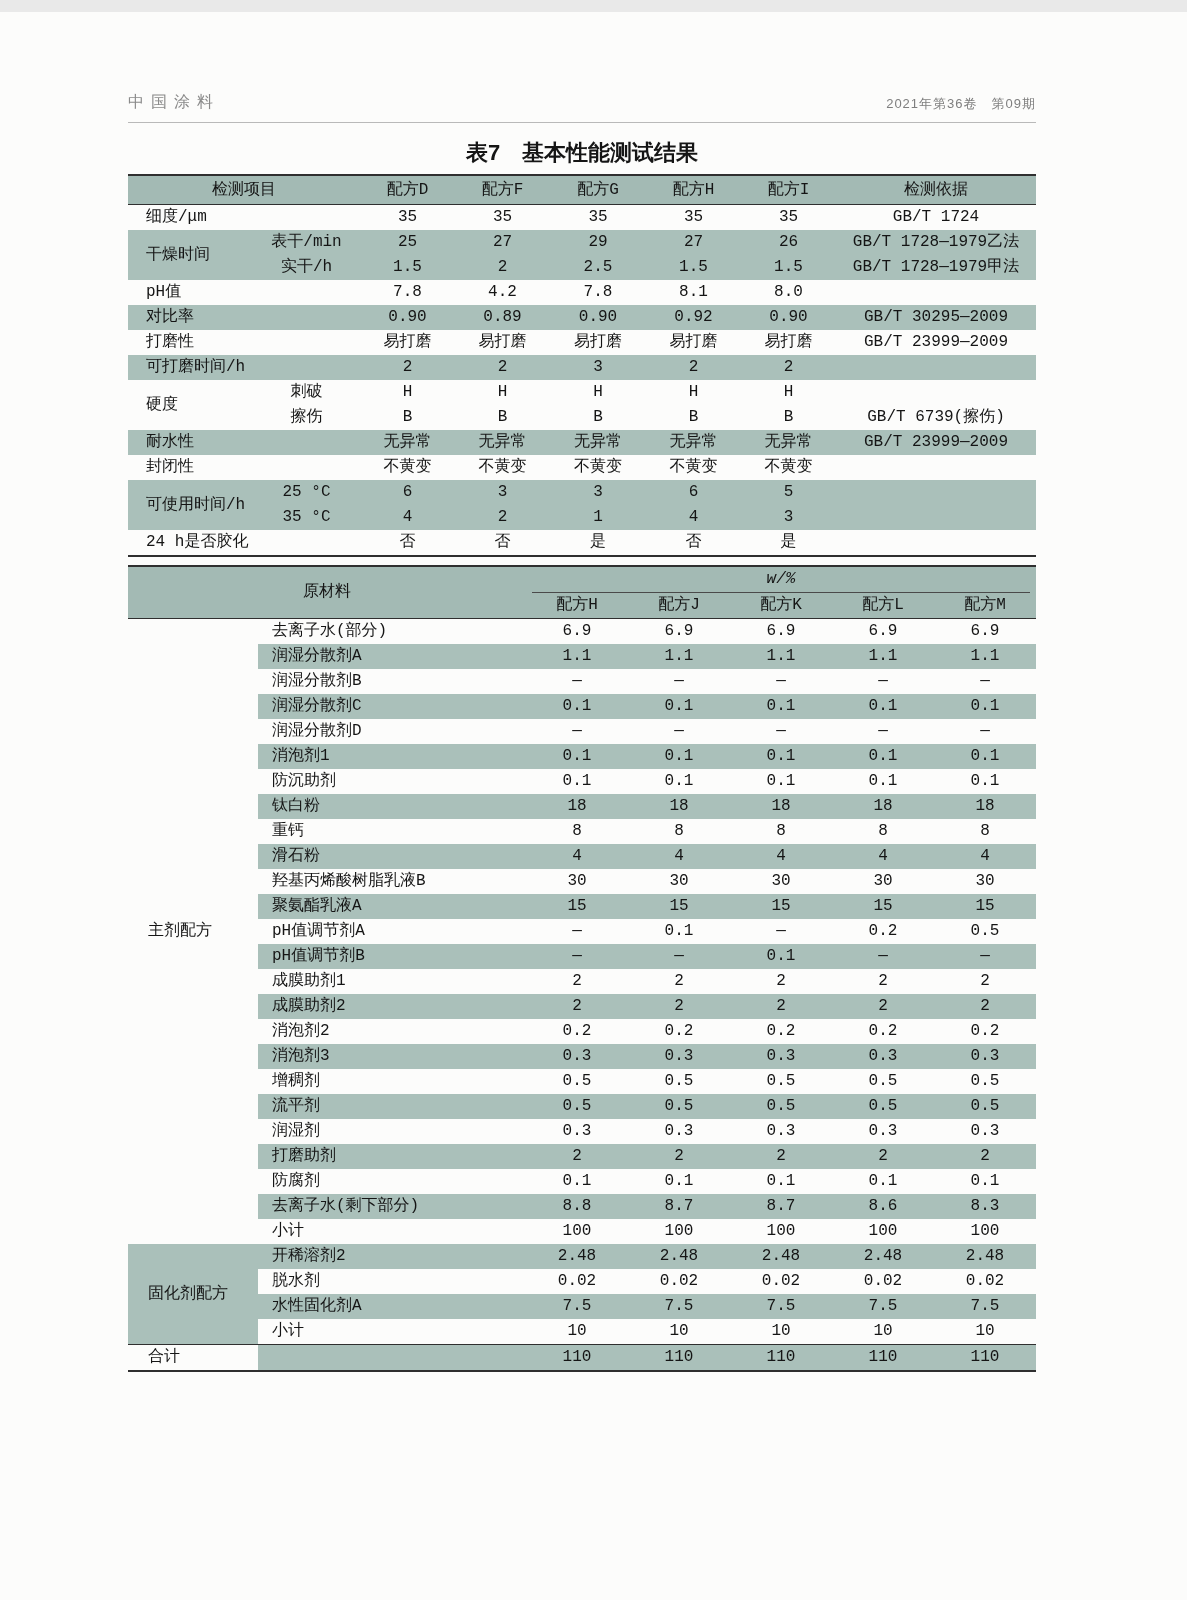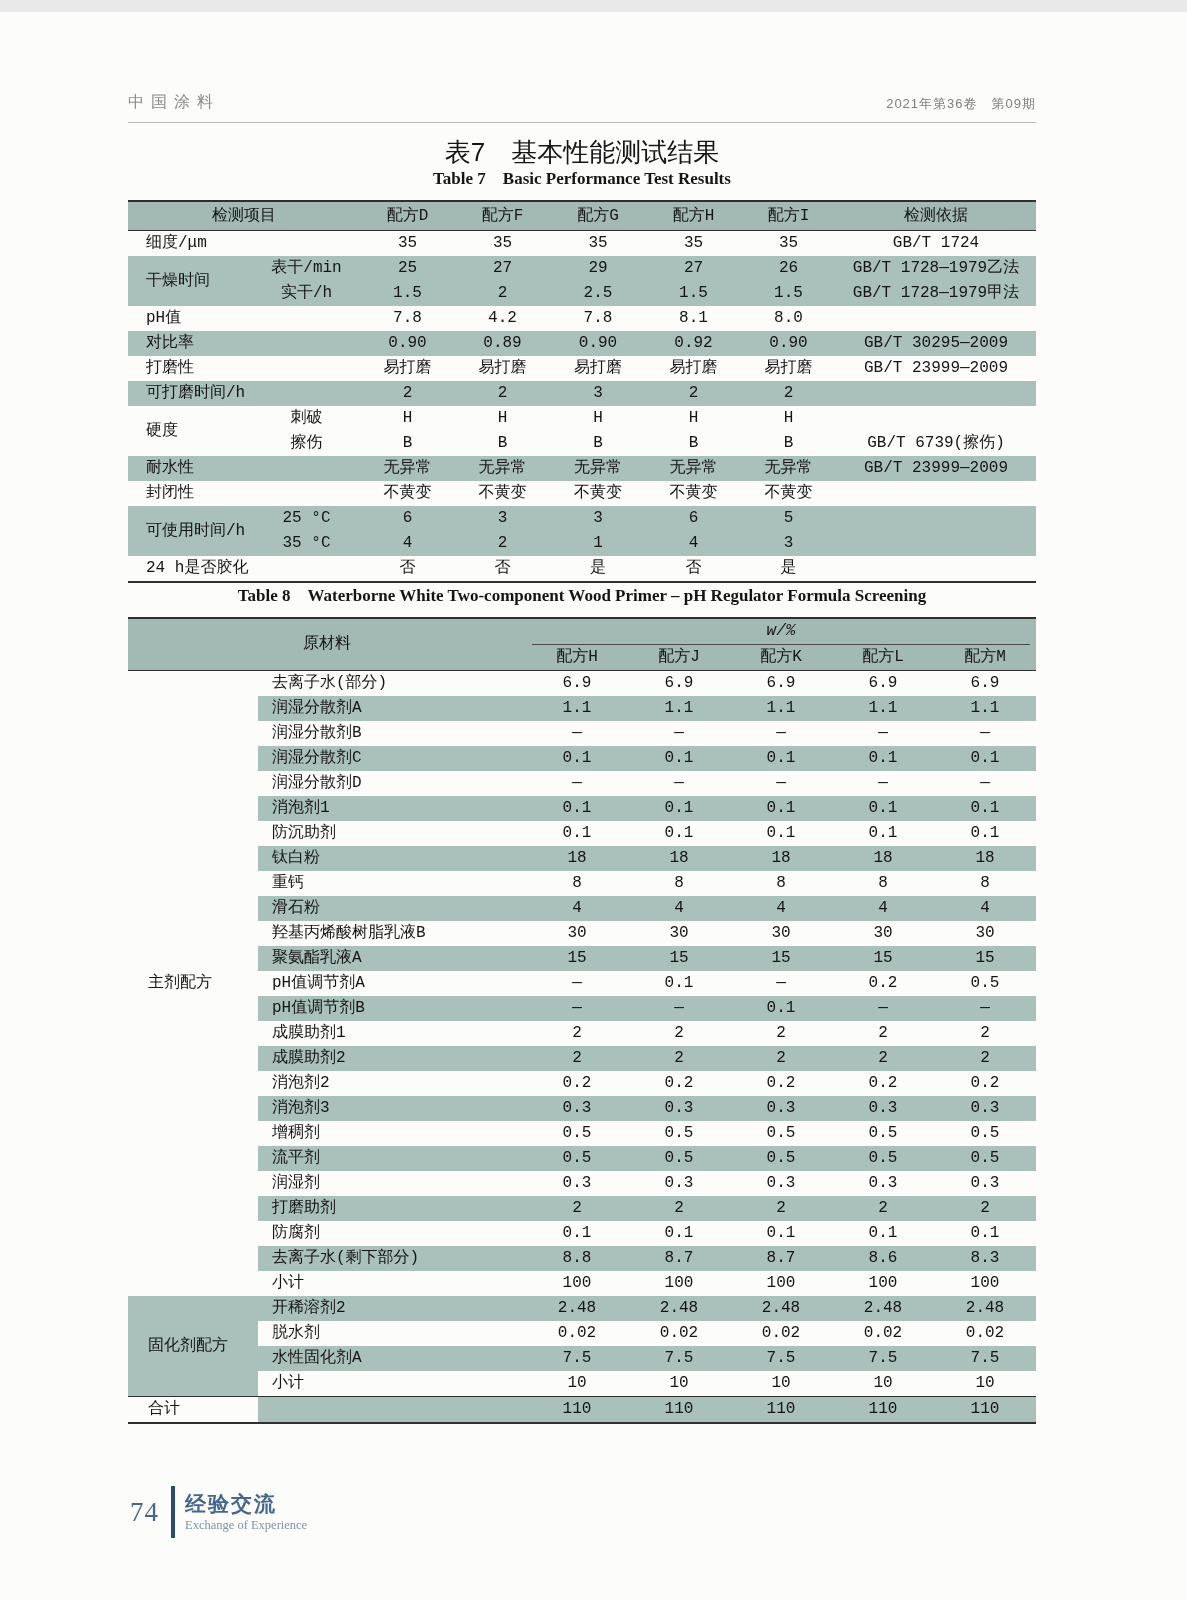--- a/index.html
+++ b/index.html
@@ -19,21 +19,21 @@
   
   .pagehead{
     display:flex;justify-content:space-between;align-items:flex-end;
     padding-top:80px;padding-bottom:9px;border-bottom:1px solid #b9b9b9;
     font-family:"Liberation Sans","DejaVu Sans",sans-serif;
   }
   .journal{color:var(--hgray);letter-spacing:7px;font-size:16px;}
   .issue{color:#7e7e7e;font-size:13px;letter-spacing:1px;}
   
   .tbl-title-cn{
-    margin-top:16px;text-align:center;font-weight:normal;font-size:26px;line-height:27px;
+    margin-top:16px;text-align:center;font-weight:bold;font-size:22px;line-height:27px;
     font-family:"Liberation Sans","DejaVu Sans",sans-serif;
   }
   .tbl-title-en{
     text-align:center;font-weight:bold;font-size:17px;line-height:26px;
     font-family:"Liberation Serif","DejaVu Serif",serif;
   }
   
   table{
     border-collapse:collapse;table-layout:fixed;width:908px;margin-top:8px;
     font-size:16px;
@@ -78,21 +78,20 @@
 
 <div class="page">
   <div class="content">
 
     <header class="pagehead">
       <span class="journal">中国涂料</span>
       <span class="issue">2021年第36卷　第09期</span>
     </header>
 
     <div class="tbl-title-cn">表7　基本性能测试结果</div>
-    <div class="tbl-title-en">Table 7　Basic Performance Test Results</div>
 
     <table id="table7">
       <colgroup>
         <col style="width:125px">
           <col style="width:107px">
         <col style="width:95px">
           <col style="width:95px">
           <col style="width:96px">
         <col style="width:95px">
           <col style="width:95px">
@@ -235,21 +234,20 @@
             <td class="val">否</td>
             <td class="val">否</td>
             <td class="val">是</td>
             <td class="val">否</td>
             <td class="val">是</td>
             <td class="basis"></td>
           </tr>
         </tbody>
     </table>
 
-    <div class="tbl-title-en">Table 8　Waterborne White Two-component Wood Primer – pH Regulator Formula Screening</div>
 
     <table id="table8">
       <colgroup>
         <col style="width:130px">
           <col style="width:268px">
         <col style="width:102px">
           <col style="width:102px">
           <col style="width:102px">
         <col style="width:102px">
           <col style="width:102px">
@@ -511,21 +509,13 @@
             <td class="val cshade">110</td>
             <td class="val cshade">110</td>
             <td class="val cshade">110</td>
             <td class="val cshade">110</td>
           </tr>
         </tbody>
     </table>
 
   </div>
 
-  <footer class="pagefoot">
-    <span class="pgnum">74</span>
-    <span class="vbar"></span>
-    <span>
-      <span class="sec-cn">经验交流</span>
-      <span class="sec-en">Exchange of Experience</span>
-    </span>
-  </footer>
 </div>
 
 </body></html>

